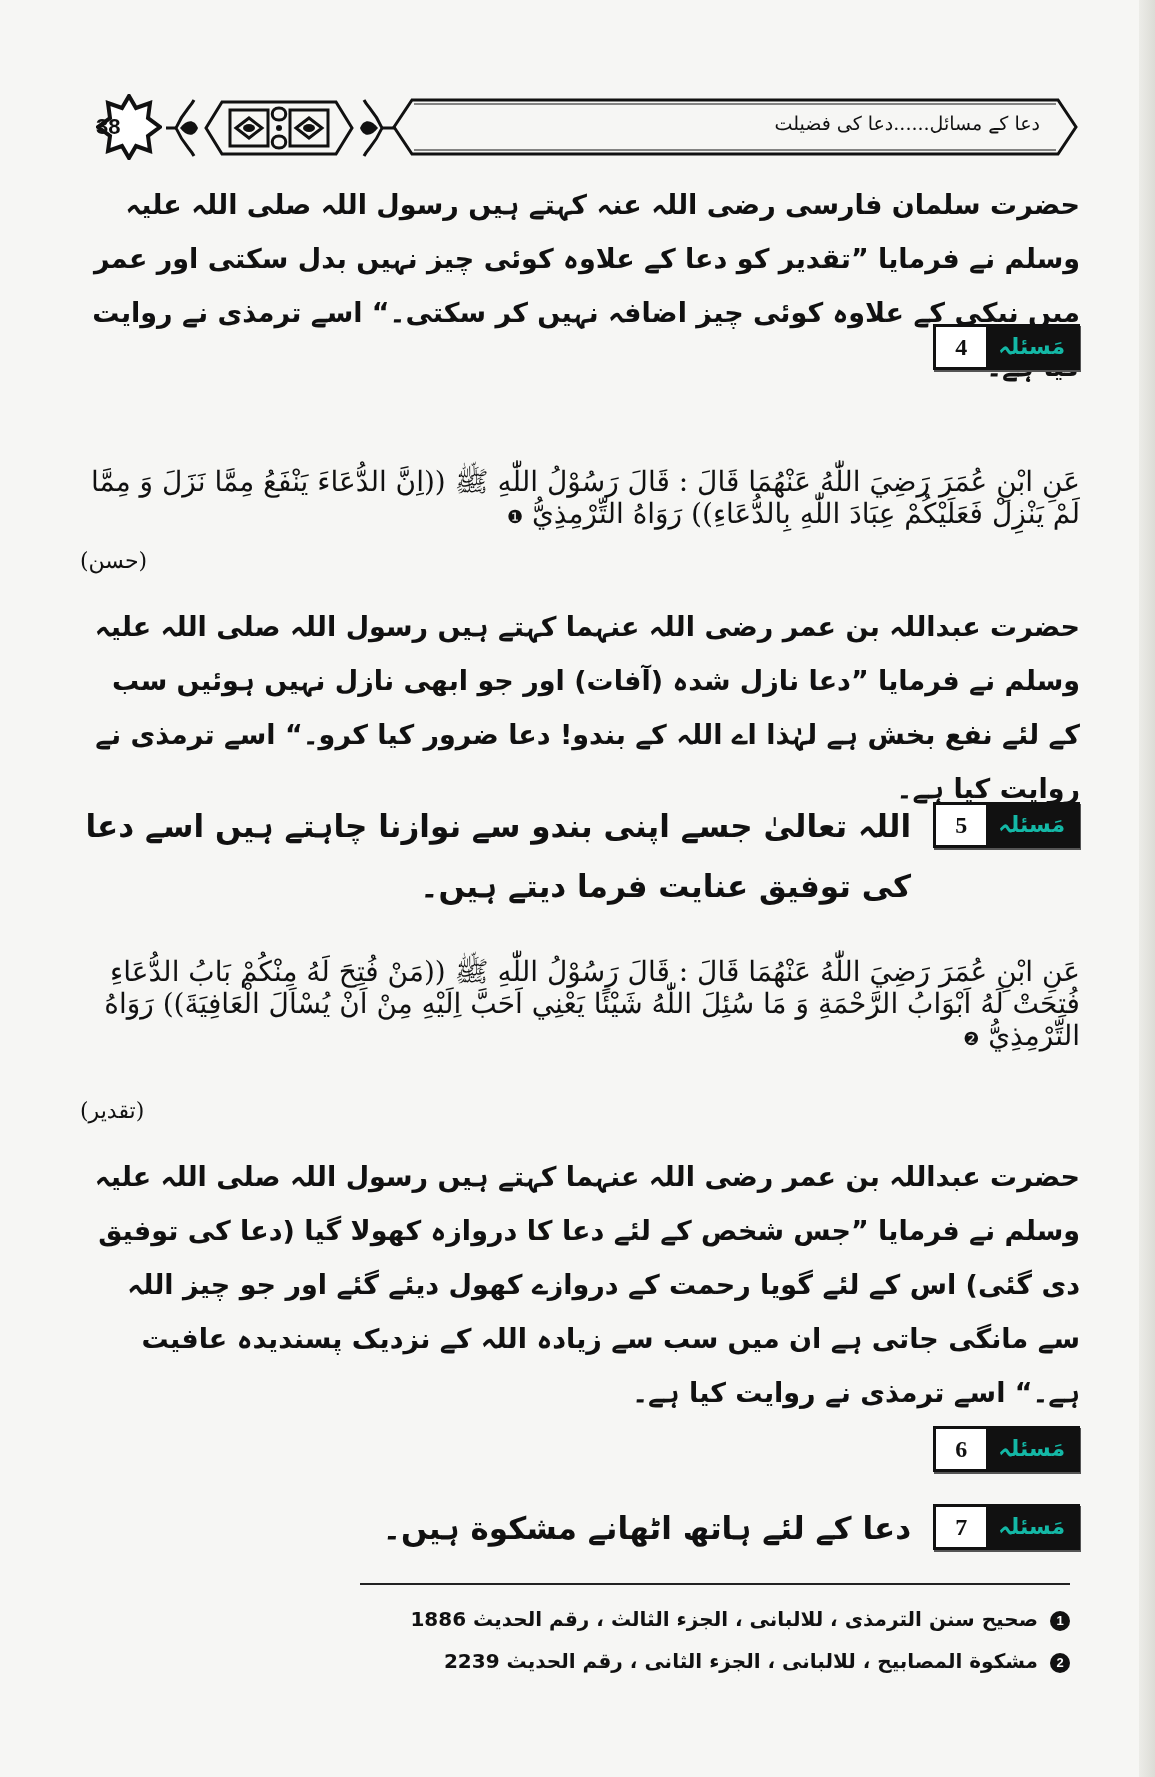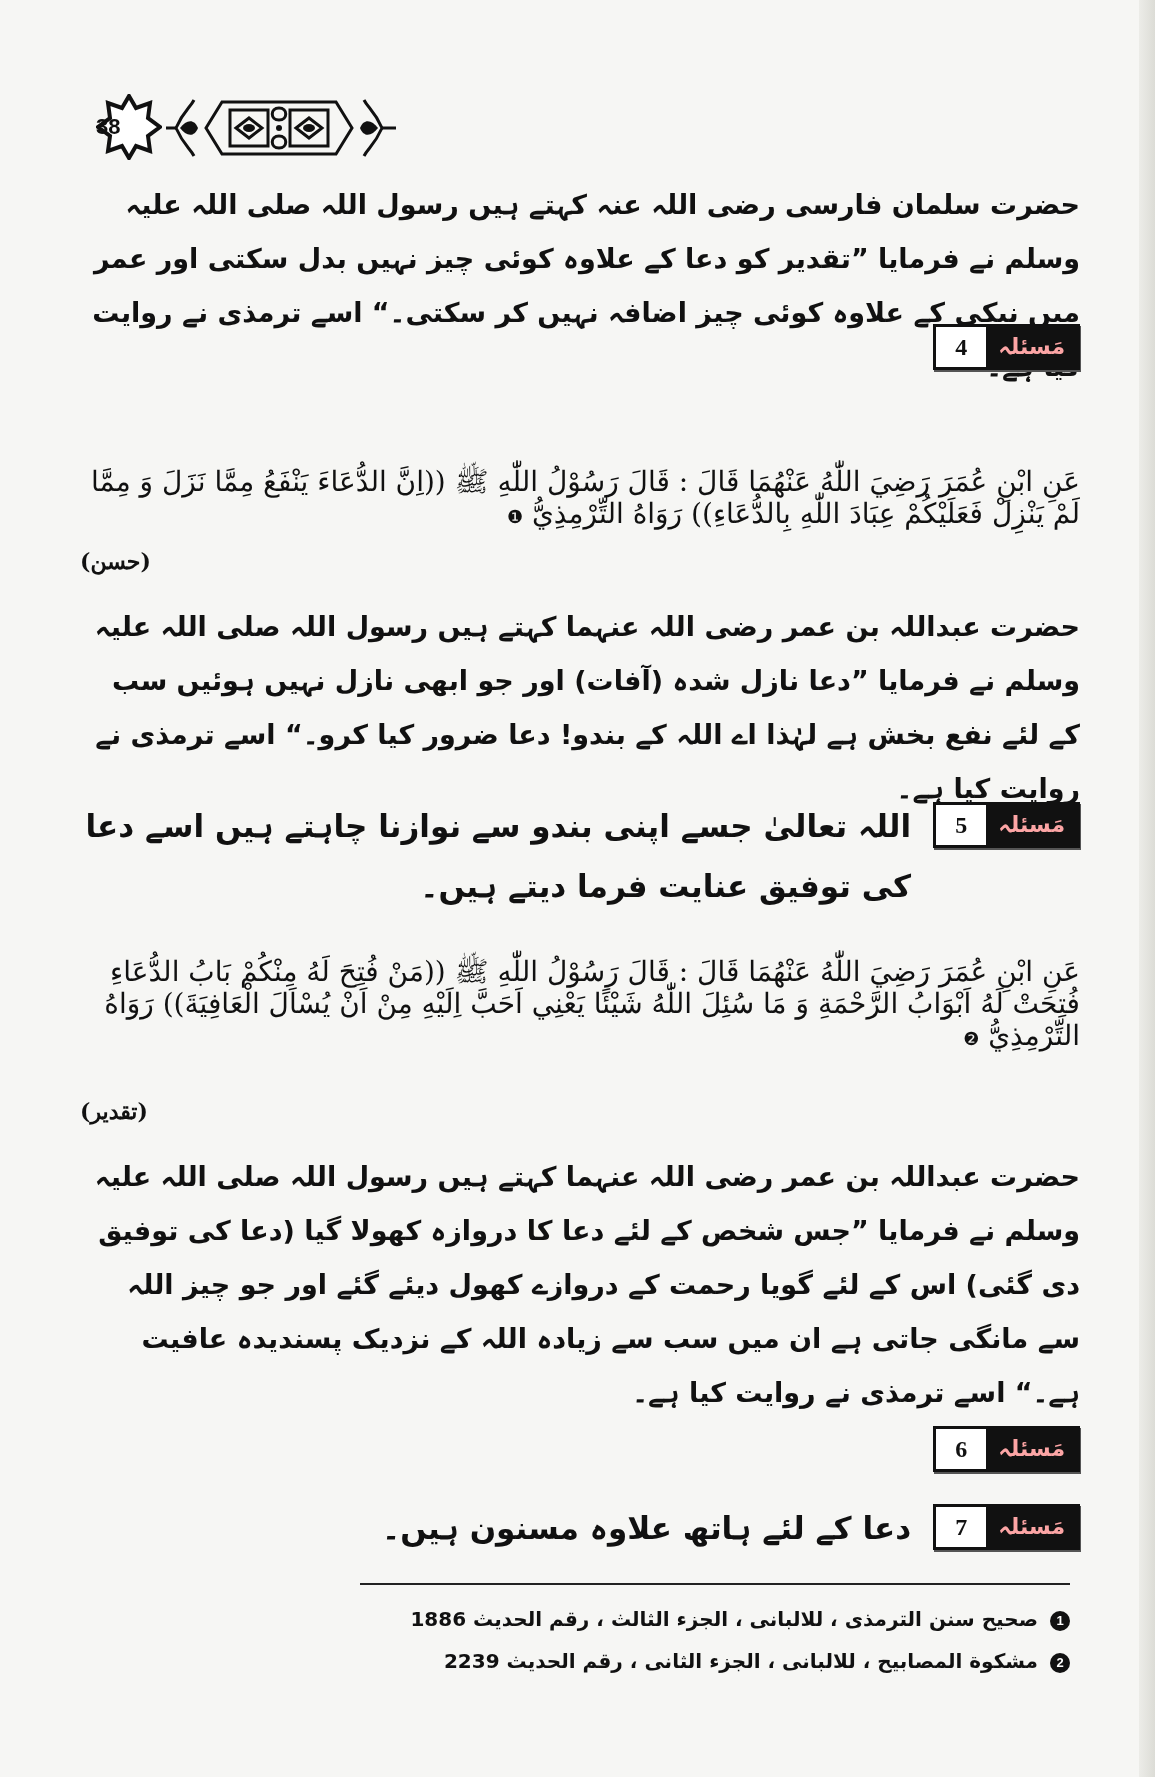--- a/index.html
+++ b/index.html
@@ -28,24 +28,24 @@
   }
   .content { position:absolute; left:80px; width:1000px; direction:rtl; text-align:right; }
   .urdu { font-family:"DejaVu Sans", sans-serif; font-size:27px; line-height:54px; font-weight:bold; }
   .arabic { font-family:"DejaVu Serif", serif; font-size:28px; line-height:32px; font-weight:normal; }
   .masala-row { display:flex; flex-direction:row; align-items:flex-start; direction:rtl; }
   .masala-box {
     flex:none; display:flex; flex-direction:row; direction:rtl;
     border:3px solid #111; height:40px; margin-left:22px; margin-top:6px;
     box-shadow:1px 2px 0 #555;
   }
-  .masala-box .lbl { background:#111; color:#fca5a5; font-family:"DejaVu Sans", sans-serif; font-weight:bold; font-size:22px; padding:0 12px; line-height:40px; }
+  .masala-box .lbl { background:#111; color:#14b8a6; font-family:"DejaVu Sans", sans-serif; font-weight:bold; font-size:22px; padding:0 12px; line-height:40px; }
   .masala-box .num { background:#fff; color:#111; width:50px; text-align:center; font-family:"Liberation Serif", serif; font-weight:bold; font-size:24px; line-height:40px; }
   .masala-text { font-family:"DejaVu Sans", sans-serif; font-size:31px; font-weight:bold; line-height:60px; }
-  .grade { font-family:"DejaVu Serif", serif; font-weight:bold; font-size:22px; text-align:left; direction:rtl; }
+  .grade { font-family:"DejaVu Serif", serif; font-weight:normal; font-size:22px; text-align:left; direction:rtl; }
   .fnmark { font-size:18px; }
   .footnote-rule { position:absolute; left:360px; top:1583px; width:710px; border-top:2px solid #222; }
   .footnotes { position:absolute; left:360px; top:1598px; width:710px; direction:rtl; text-align:right; }
   .footnote { font-family:"DejaVu Sans", sans-serif; font-weight:bold; font-size:20px; line-height:42px; }
   .footnote .circ {
     display:inline-block; width:20px; height:20px; border-radius:50%; background:#111; color:#fff;
     font-size:13px; line-height:20px; text-align:center; margin-left:12px; vertical-align:middle; font-family:"Liberation Sans", sans-serif;
   }
 </style>
 </head>
@@ -74,20 +74,28 @@
       <path d="M216,38 L230,38"></path>
     </g>
     <g fill="#111">
       <path d="M14,38 C20,30 28,28 32,38 C28,48 20,46 14,38 Z"></path>
       <ellipse cx="83" cy="38" rx="6" ry="4"></ellipse>
       <ellipse cx="143" cy="38" rx="6" ry="4"></ellipse>
       <circle cx="113" cy="38" r="3"></circle>
       <path d="M212,38 C206,30 198,28 194,38 C198,48 206,46 212,38 Z"></path>
     </g>
   </svg>
+  <div class="title-banner">
+    <svg width="690" height="62" viewBox="0 0 690 62">
+      <path d="M4,31 L22,4 L668,4 L686,31 L668,58 L22,58 Z" fill="none" stroke="#111" stroke-width="3"></path>
+      <path d="M24,8 L666,8" stroke="#111" stroke-width="1"></path>
+      <path d="M24,54 L666,54" stroke="#111" stroke-width="1"></path>
+    </svg>
+    <div class="title-text">دعا کے مسائل......دعا کی فضیلت</div>
+  </div>
 </div>
 
 <div class="content urdu" style="top:178px;">حضرت سلمان فارسی رضی اللہ عنہ کہتے ہیں رسول اللہ صلی اللہ علیہ وسلم نے فرمایا ”تقدیر کو دعا کے علاوہ کوئی چیز نہیں بدل سکتی اور عمر میں نیکی کے علاوہ کوئی چیز اضافہ نہیں کر سکتی۔“ اسے ترمذی نے روایت کیا ہے۔</div>
 
 <div class="content masala-row" style="top:318px;">
   <div class="masala-box">
     <span class="lbl">مَسئلہ</span>
     <span class="num">4</span>
   </div>
 </div>
@@ -121,21 +129,21 @@
     <span class="lbl">مَسئلہ</span>
     <span class="num">6</span>
   </div>
 </div>
 
 <div class="content masala-row" style="top:1498px;">
   <div class="masala-box">
     <span class="lbl">مَسئلہ</span>
     <span class="num">7</span>
   </div>
-  <div class="masala-text">دعا کے لئے ہاتھ علاوہ مسنون ہیں۔</div>
+  <div class="masala-text">دعا کے لئے ہاتھ اٹھانے مشكوة ہیں۔</div>
 </div>
 
 <div class="footnote-rule"></div>
 <div class="footnotes">
   <div class="footnote">
     <span class="circ">1</span><span>صحيح سنن الترمذى ، للالبانى ، الجزء الثالث ، رقم الحديث 1886</span>
   </div>
   <div class="footnote">
     <span class="circ">2</span><span>مشكوة المصابيح ، للالبانى ، الجزء الثانى ، رقم الحديث 2239</span>
   </div>

